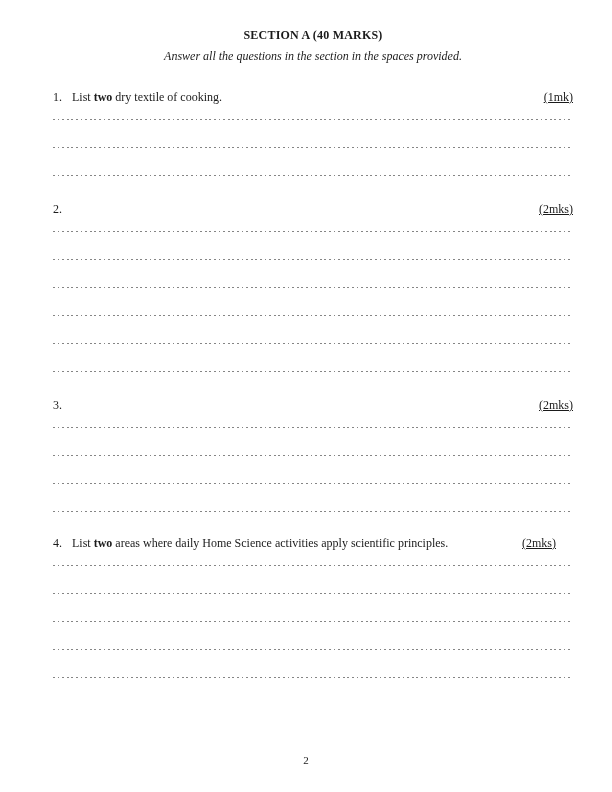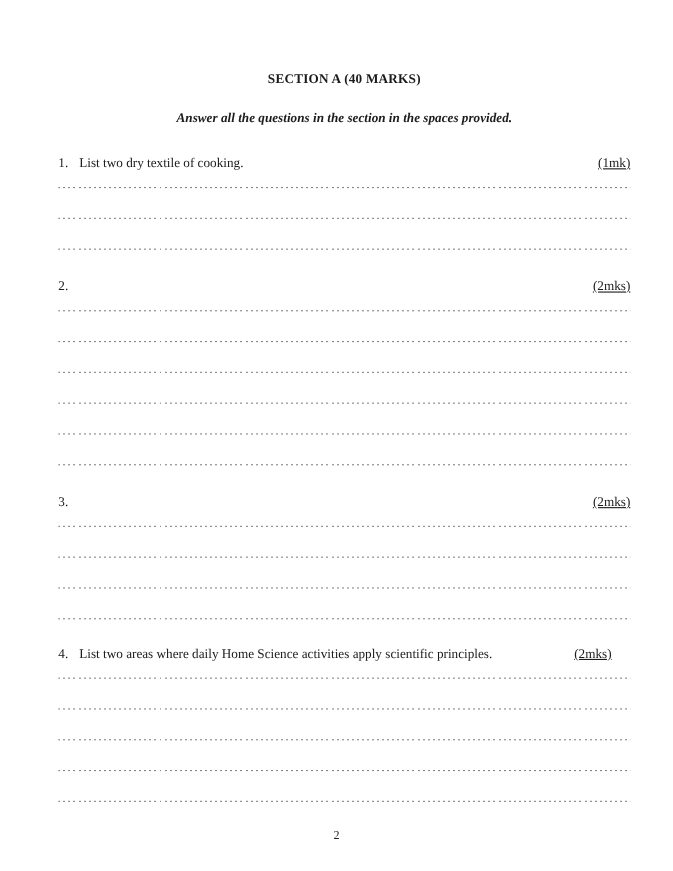--- a/index.html
+++ b/index.html
@@ -9,34 +9,34 @@
   }
   .page {
     position: relative;
     width: 612px;
     height: 792px;
     box-sizing: border-box;
     background: #ffffff;
     font-family: "Liberation Serif", "DejaVu Serif", serif;
     font-size: 12px;
     color: #1b1b1b;
-    padding: 64px 39px 0 53px;
+    padding: 28px 39px 0 53px;
     overflow: hidden;
   }
   .section-title {
     text-align: center;
     font-weight: bold;
     font-size: 12px;
     line-height: 15px;
     letter-spacing: 0.2px;
   }
   .instruction {
-    margin-top: 21px;
+    margin-top: 6px;
     text-align: center;
-    font-weight: bold;
+    font-weight: normal;
     font-style: italic;
     font-size: 12px;
     line-height: 15px;
   }
   .question {
     margin-top: 26px;
   }
   .question.q4 {
     margin-top: 24px;
   }
@@ -46,21 +46,21 @@
     line-height: 15px;
   }
   .q-num {
     width: 19px;
     flex: 0 0 19px;
   }
   .q-text {
     white-space: nowrap;
   }
   .q-text b {
-    font-weight: normal;
+    font-weight: bold;
   }
   .q-marks {
     margin-left: auto;
     flex: 0 0 auto;
     text-decoration: underline;
   }
   .q-marks.offset {
     margin-right: 17px;
   }
   .answers {

